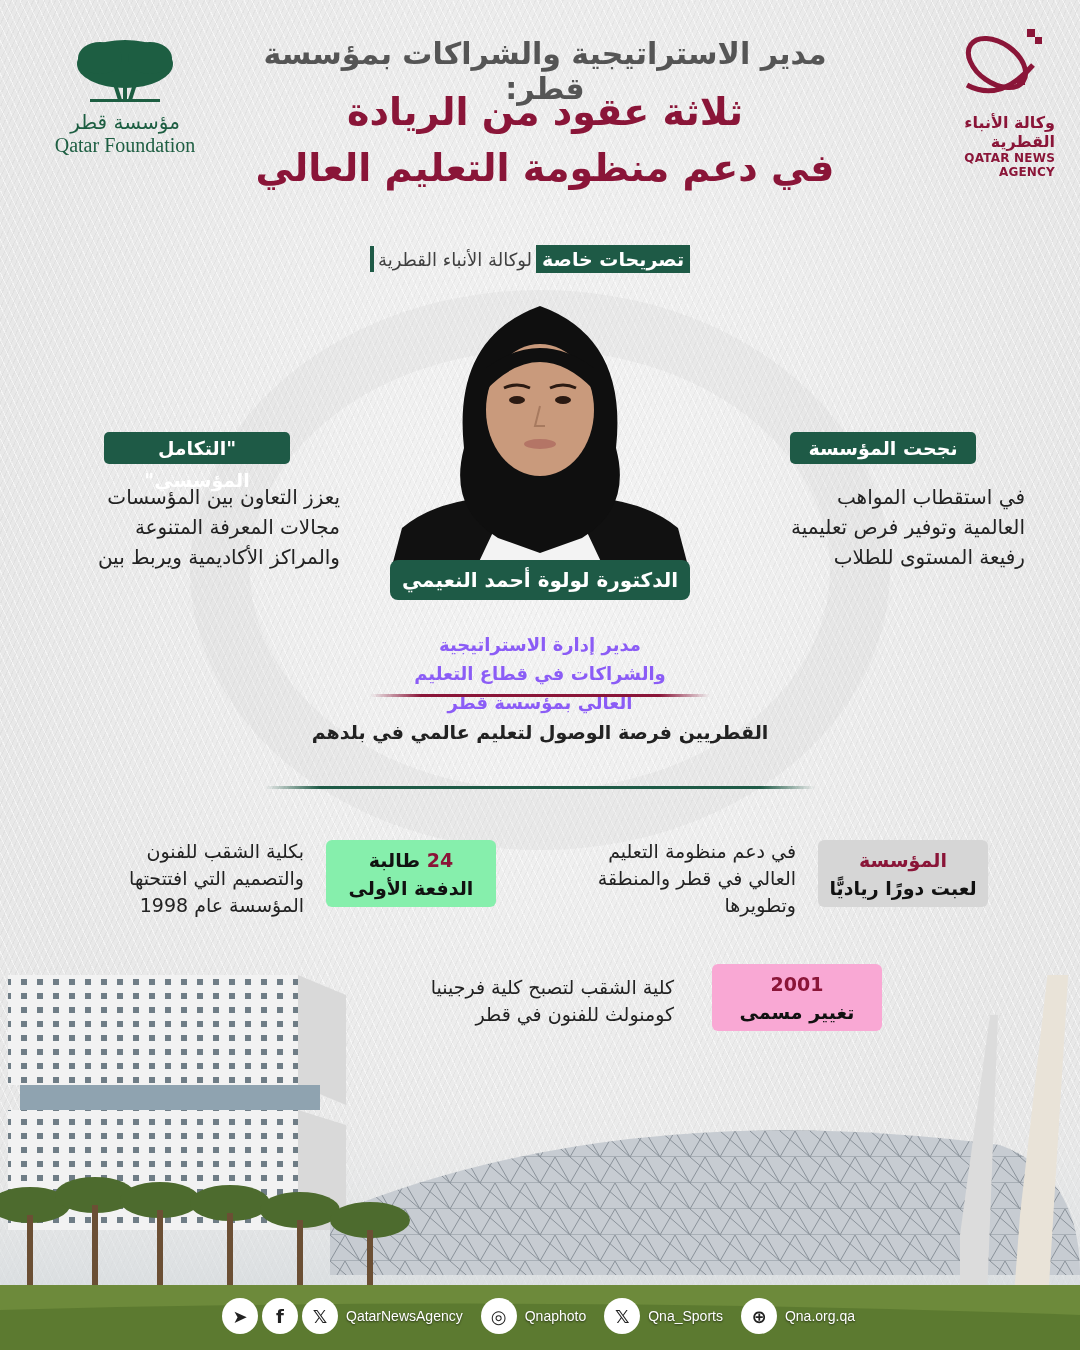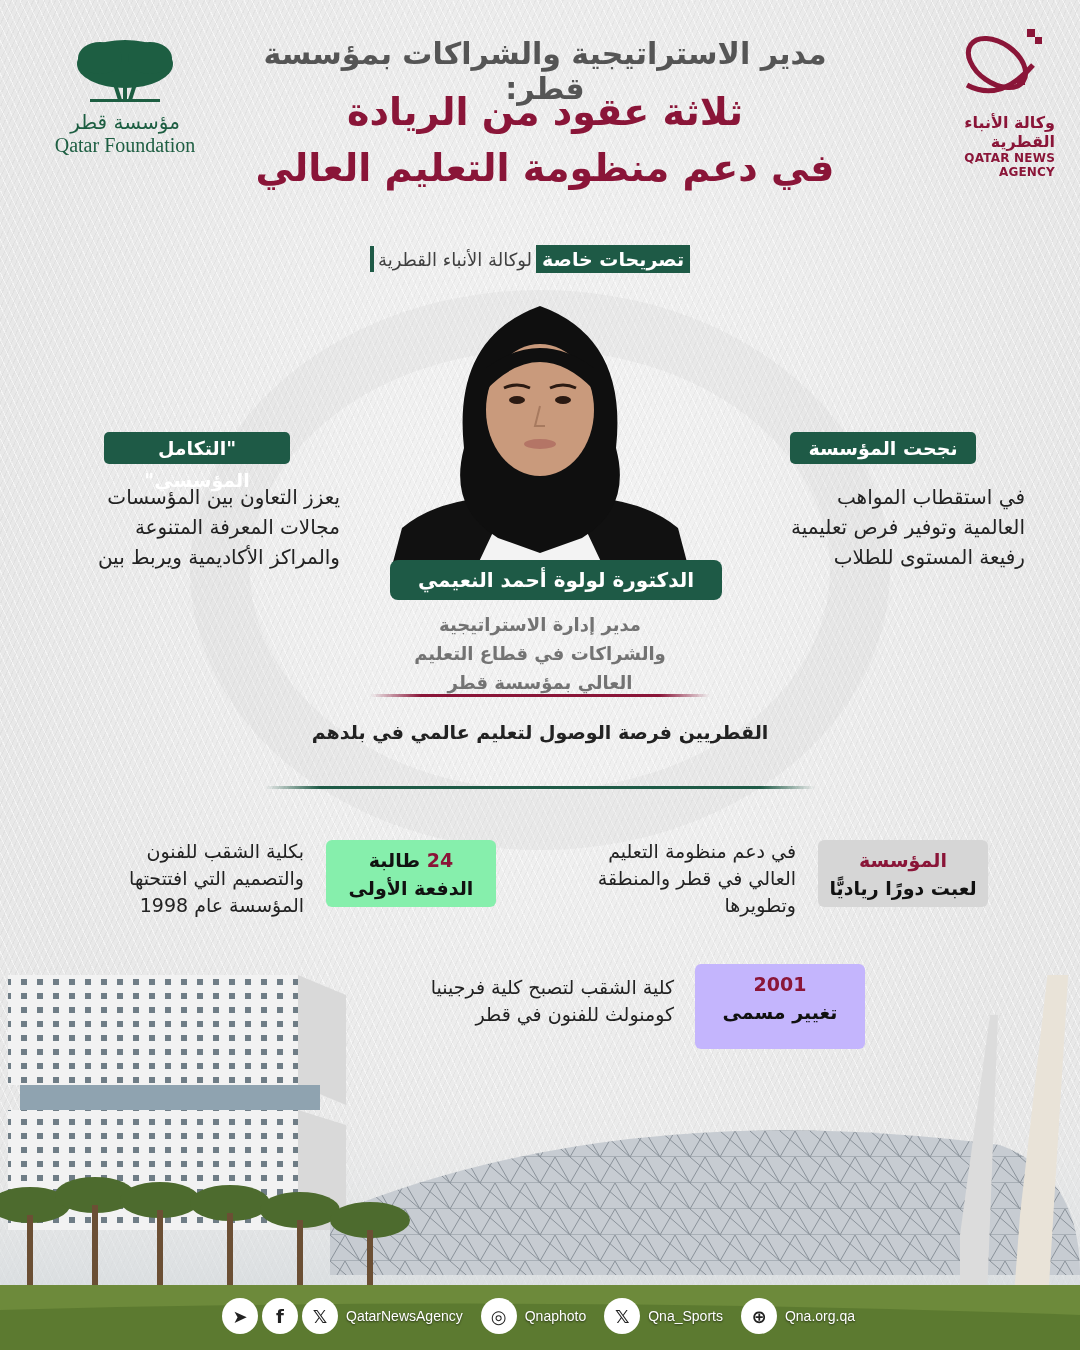--- a/index.html
+++ b/index.html
@@ -39,22 +39,22 @@
     
     .excl { top: 245px; left: 370px; height: 28px; display: flex; align-items: center; direction: rtl; }
     .excl-green { background: #1e5a46; color: #fff; font-size: 19px; font-weight: bold; padding: 0 6px; height: 28px; line-height: 28px; }
     .excl-text { color: #404040; font-size: 18px; padding: 0 4px; }
     .excl-bar { width: 4px; height: 26px; background: #1e5a46; }
 
     
     .portrait { top: 298px; left: 392px; width: 296px; height: 268px; overflow: hidden; }
 
     
-    .name-plate { top: 560px; left: 390px; width: 332px; height: 40px; background: #1e5a46; border-radius: 8px; color: #fff; font-size: 20px; font-weight: bold; text-align: center; line-height: 40px; }
-    .role { top: 610px; left: 380px; width: 320px; text-align: center; font-size: 18px; font-weight: bold; color: #737373; line-height: 29px; }
+    .name-plate { top: 560px; left: 390px; width: 300px; height: 40px; background: #1e5a46; border-radius: 8px; color: #fff; font-size: 20px; font-weight: bold; text-align: center; line-height: 40px; }
+    .role { top: 630px; left: 380px; width: 320px; text-align: center; font-size: 18px; font-weight: bold; color: #8b5cf6; line-height: 29px; }
     .rule-maroon { top: 694px; left: 370px; width: 340px; height: 3px; background: linear-gradient(90deg, transparent, #8a1538 15%, #8a1538 85%, transparent); }
 
     
     .tag-green { height: 32px; background: #1e5a46; border-radius: 5px; color: #fff; font-size: 19px; font-weight: bold; text-align: center; line-height: 32px; }
     .side-text { font-size: 20px; color: #222; line-height: 30px; text-align: right; }
 
     .quote { top: 718px; left: 270px; width: 540px; text-align: center; font-size: 19px; font-weight: bold; color: #222; line-height: 29px; }
     .rule-green { top: 786px; left: 265px; width: 550px; height: 3px; background: linear-gradient(90deg, transparent, #1e5a46 10%, #1e5a46 90%, transparent); }
 
     .fact-box { border-radius: 6px; text-align: center; font-weight: bold; line-height: 28px; }
@@ -165,21 +165,21 @@
     <span>طالبة</span>
   </div>
   <div style="color:#111;font-size:19px;">الدفعة الأولى</div>
 </div>
 <div class="abs fact-text rtl" style="top:838px;left:90px;width:214px;">
   <div>بكلية الشقب للفنون</div>
   <div>والتصميم التي افتتحتها</div>
   <div>المؤسسة عام 1998</div>
 </div>
 
-<div class="abs fact-box rtl" style="top:964px;left:695px;width:170px;height:85px;background:#c4b5fd;padding-top:6px;">
+<div class="abs fact-box rtl" style="top:964px;left:712px;width:170px;height:67px;background:#f9a8d4;padding-top:6px;">
   <div style="color:#8a1538;font-size:19px;">2001</div>
   <div style="color:#111;font-size:19px;">تغيير مسمى</div>
 </div>
 <div class="abs fact-text rtl" style="top:974px;left:390px;width:284px;">
   <div>كلية الشقب لتصبح كلية فرجينيا</div>
   <div>كومنولث للفنون في قطر</div>
 </div>
 
 <div class="abs photo-band">
   <svg width="1080" height="375" viewBox="0 0 1080 375">

